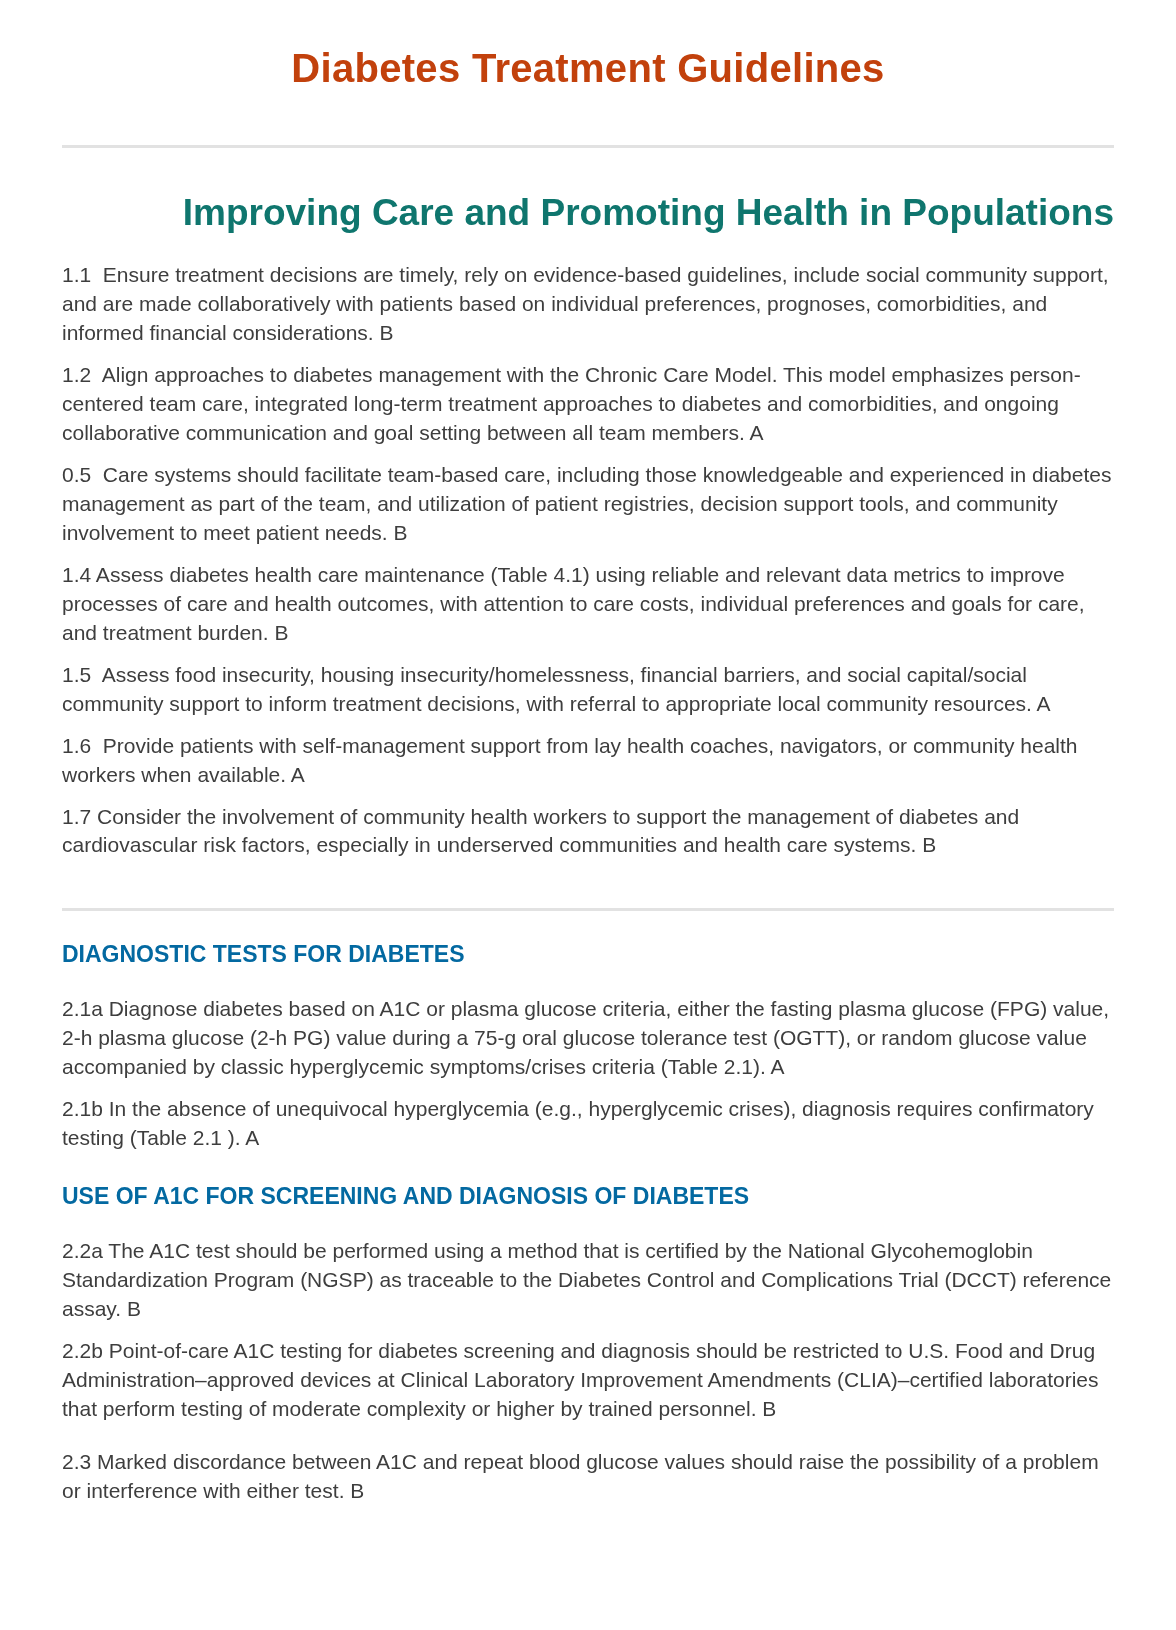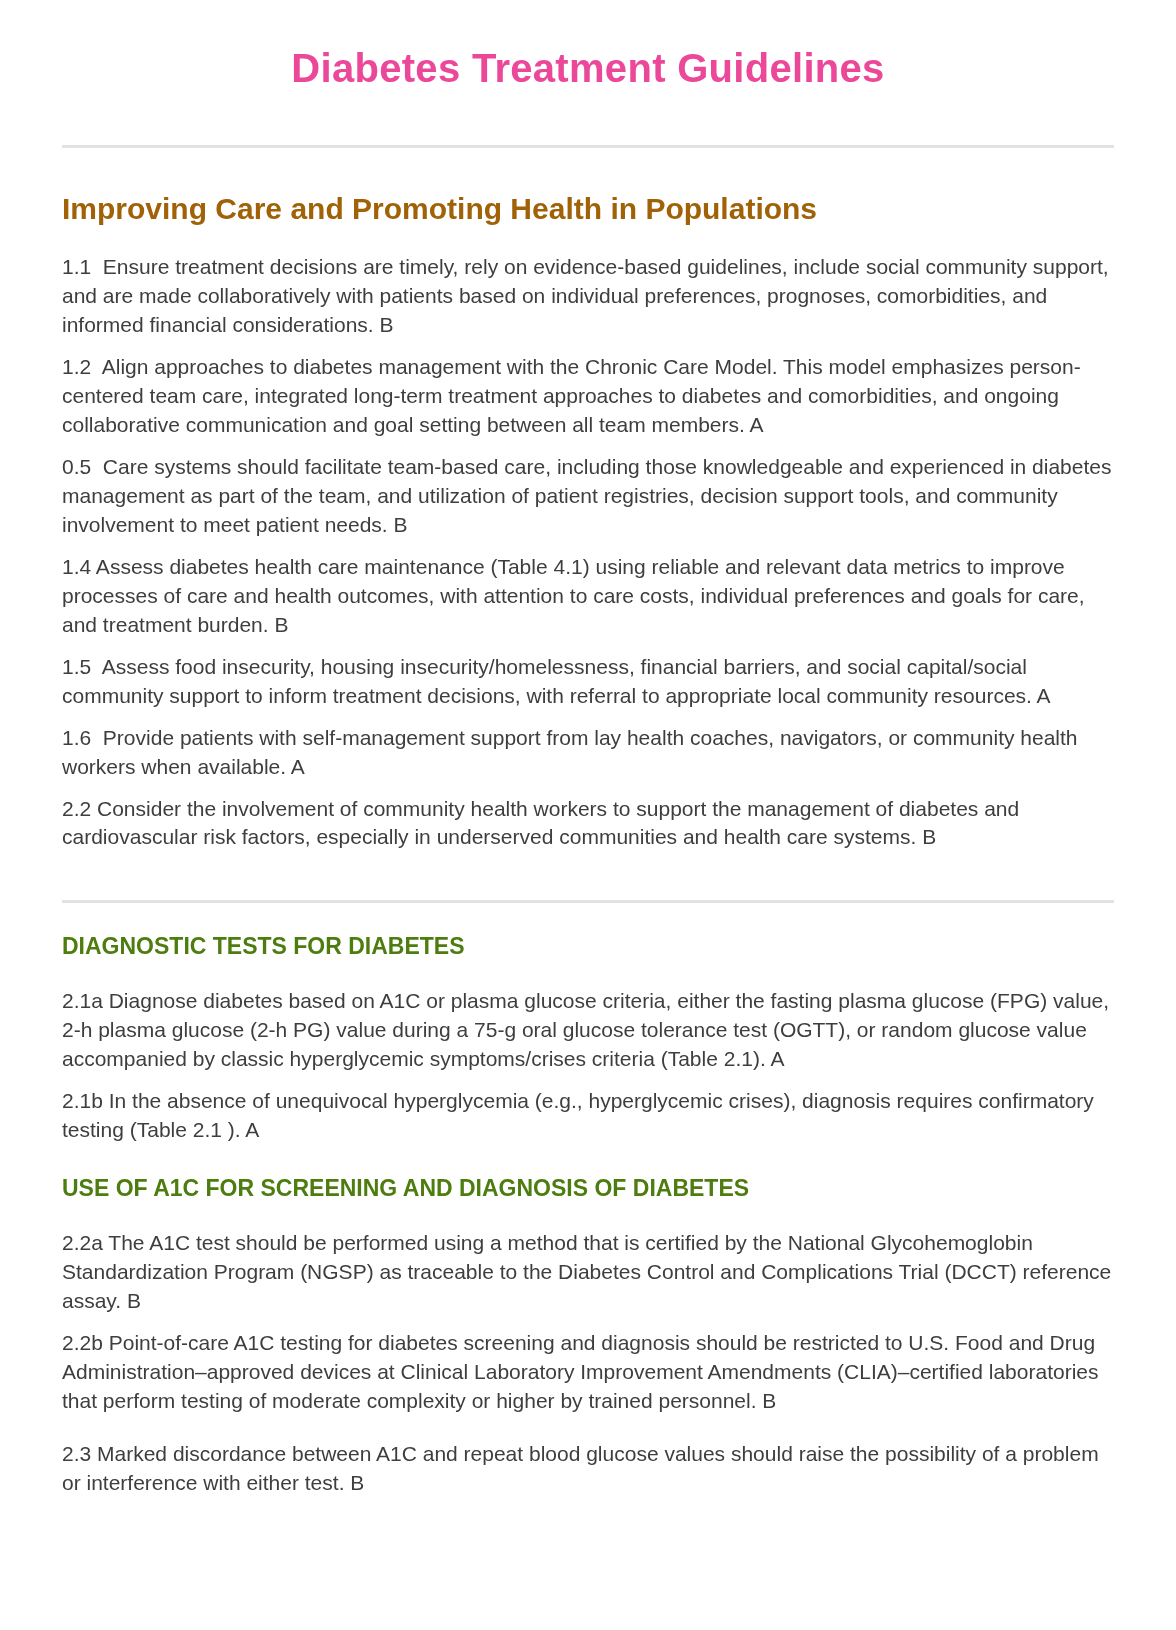--- a/index.html
+++ b/index.html
@@ -8,42 +8,42 @@
   .page {
     width: 1176px;
     min-height: 1630px;
     margin: 0 auto;
     background: #ffffff;
     padding: 46px 62px 40px 62px;
   }
   .doc-title {
     font-size: 40px;
     font-weight: bold;
-    color: #ec4899;
+    color: #c2410c;
     text-align: center;
     letter-spacing: 0.3px;
   }
   .divider {
     border: none;
     border-top: 3px solid #e2e2e2;
     height: 0;
   }
   .divider-1 { margin-top: 54px; }
   .divider-2 { margin-top: 48px; }
   .section-heading {
-    font-size: 30px;
+    font-size: 37px;
     font-weight: bold;
-    color: #a16207;
-    text-align: left;
+    color: #0f766e;
+    text-align: right;
     margin-top: 44px;
   }
   .sub-heading {
     font-size: 23px;
     font-weight: bold;
-    color: #4d7c0f;
+    color: #0369a1;
     text-align: left;
     margin-top: 30px;
   }
   p.rec {
     font-size: 21px;
     line-height: 1.38;
     color: #3e3e3e;
     margin-top: 13px;
     white-space: pre-wrap;
   }
@@ -60,21 +60,21 @@
   <hr class="divider divider-1">
 
   <h2 class="section-heading">Improving Care and Promoting Health in Populations</h2>
 
   <p class="rec after-heading">1.1  Ensure treatment decisions are timely, rely on evidence-based guidelines, include social community support, and are made collaboratively with patients based on individual preferences, prognoses, comorbidities, and informed financial considerations. B</p>
   <p class="rec">1.2  Align approaches to diabetes management with the Chronic Care Model. This model emphasizes person-centered team care, integrated long-term treatment approaches to diabetes and comorbidities, and ongoing collaborative communication and goal setting between all team members. A</p>
   <p class="rec">0.5  Care systems should facilitate team-based care, including those knowledgeable and experienced in diabetes management as part of the team, and utilization of patient registries, decision support tools, and community involvement to meet patient needs. B</p>
   <p class="rec">1.4 Assess diabetes health care maintenance (Table 4.1) using reliable and relevant data metrics to improve processes of care and health outcomes, with attention to care costs, individual preferences and goals for care, and treatment burden. B</p>
   <p class="rec">1.5  Assess food insecurity, housing insecurity/homelessness, financial barriers, and social capital/social community support to inform treatment decisions, with referral to appropriate local community resources. A</p>
   <p class="rec">1.6  Provide patients with self-management support from lay health coaches, navigators, or community health workers when available. A</p>
-  <p class="rec">2.2 Consider the involvement of community health workers to support the management of diabetes and cardiovascular risk factors, especially in underserved communities and health care systems. B</p>
+  <p class="rec">1.7 Consider the involvement of community health workers to support the management of diabetes and cardiovascular risk factors, especially in underserved communities and health care systems. B</p>
 
   <hr class="divider divider-2">
 
 
   <h3 class="sub-heading">DIAGNOSTIC TESTS FOR DIABETES</h3>
 
   <p class="rec after-heading">2.1a Diagnose diabetes based on A1C or plasma glucose criteria, either the fasting plasma glucose (FPG) value, 2-h plasma glucose (2-h PG) value during a 75-g oral glucose tolerance test (OGTT), or random glucose value accompanied by classic hyperglycemic symptoms/crises criteria (Table 2.1). A</p>
   <p class="rec">2.1b In the absence of unequivocal hyperglycemia (e.g., hyperglycemic crises), diagnosis requires confirmatory testing (Table 2.1 ). A</p>
 
   <h3 class="sub-heading">USE OF A1C FOR SCREENING AND DIAGNOSIS OF DIABETES</h3>

